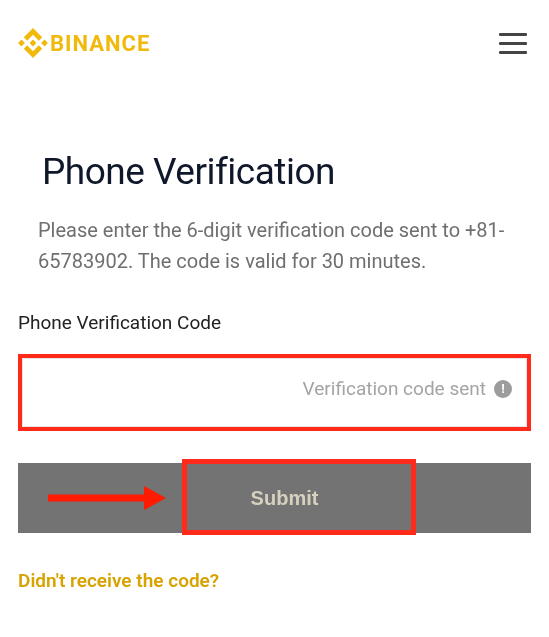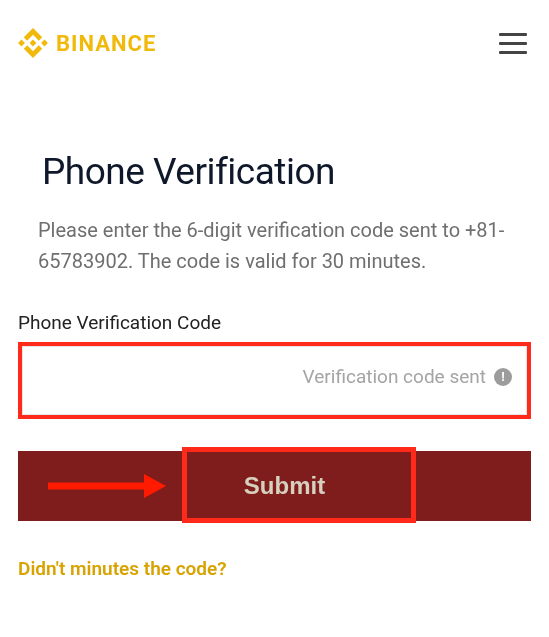--- a/index.html
+++ b/index.html
@@ -16,21 +16,21 @@
     }
     .header {
       display: flex;
       justify-content: space-between;
       align-items: center;
       padding: 28px 18px 0 18px;
     }
     .logo {
       display: flex;
       align-items: center;
-      gap: 8px;
+      gap: 2px;
       text-align: right;
     }
     .logo-mark svg {
       display: block;
     }
     .logo-text {
       font-weight: 700;
       font-size: 22px;
       letter-spacing: 1px;
       color: #F0B90B;
@@ -67,21 +67,21 @@
       line-height: 1.55;
       margin-left: 20px;
     }
     .field-label {
       font-size: 19px;
       color: #222;
       margin-top: 34px;
     }
     .input-wrap {
       position: relative;
-      margin-top: 8px;
+      margin-top: 20px;
       border: 4px solid #ff2a1a;
       background: #d946ef;
     }
     .input-inner {
       display: flex;
       align-items: center;
       justify-content: flex-end;
       padding: 18px 14px 26px 14px;
       border: 1px solid #e6e6e6;
       gap: 8px;
@@ -117,23 +117,23 @@
       position: relative;
       margin-top: 32px;
       height: 70px;
     }
     .submit-btn {
       position: absolute;
       left: 0;
       right: 0;
       top: 0;
       height: 70px;
-      background: #7f1d1d;
+      background: #737373;
       border: none;
-      font-size: 24px;
+      font-size: 20px;
       font-weight: 600;
       color: #d6d0bf;
       cursor: pointer;
       display: flex;
       align-items: center;
       justify-content: center;
       padding-left: 20px;
     }
     .submit-highlight {
       position: absolute;
@@ -207,14 +207,14 @@
     <button class="submit-btn">Submit</button>
     <div class="submit-highlight"></div>
     <div class="arrow">
       <svg width="118" height="24" viewBox="0 0 118 24">
         <line x1="0" y1="12" x2="100" y2="12" stroke="#ff1a00" stroke-width="7"></line>
         <polygon points="96,0 118,12 96,24" fill="#ff1a00"></polygon>
       </svg>
     </div>
   </div>
 
-  <a class="help-link">Didn't minutes the code?</a>
+  <a class="help-link">Didn't receive the code?</a>
 </div>
 
 </body></html>

